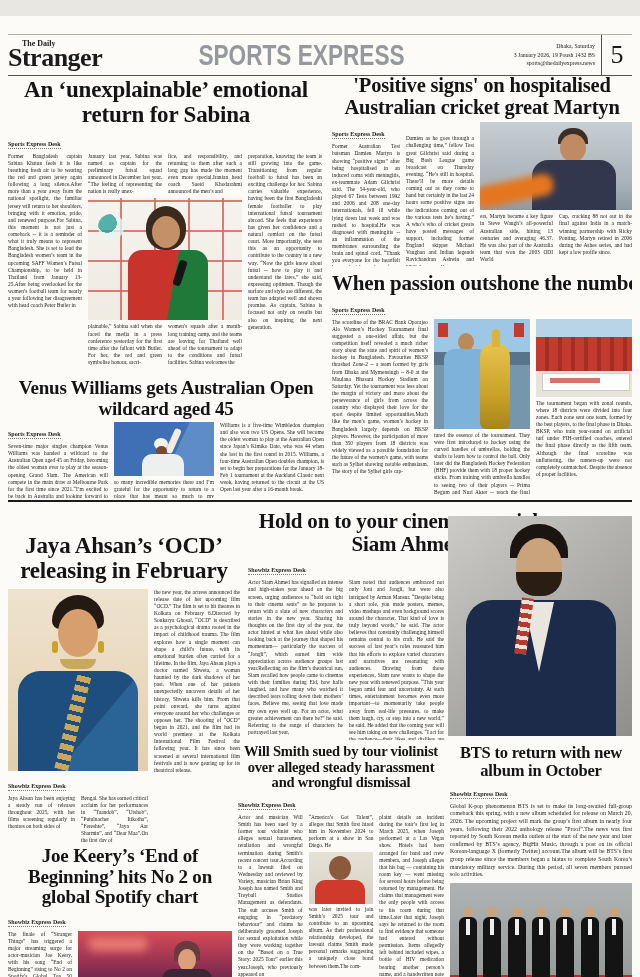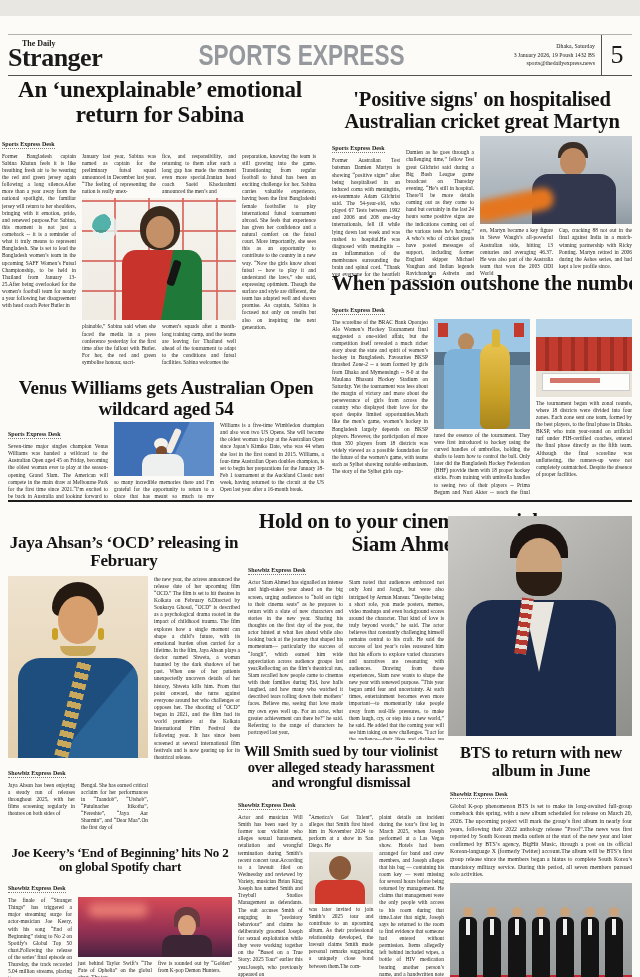--- a/index.html
+++ b/index.html
@@ -49,21 +49,21 @@
     </div>
     <div class="section-title">SPORTS EXPRESS</div>
     <div class="head-info">
       <div>Dhaka, Saturday</div>
       <div>3 January 2026, 19 Poush 1432 BS</div>
       <div>sports@thedailyexpress.news</div>
     </div>
     <div class="pageno">5</div>
   </div>
 
-  <div class="article" style="left:2px;top:62px;width:316px;height:298px;">
+  <div class="article" style="left:8px;top:62px;width:316px;height:298px;">
     <div class="hl" style="font-size:23px;">An ‘unexplainable’ emotional return for Sabina</div>
     <div style="margin-top:4px;">
       <span class="byline">Sports Express Desk</span>
     </div>
     <div class="cols">
       <div class="col bt" style="flex:0 0 74px;">Former Bangladesh captain Sabina Khatun feels it is like breathing fresh air to be wearing the red and green jersey again following a long silence.After more than a year away from the national spotlight, the familiar jersey will return to her shoulders, bringing with it emotion, pride, and renewed purpose.For Sabina, this moment is not just a comeback -- it is a reminder of what it truly means to represent Bangladesh. She is set to lead the Bangladesh women’s team in the upcoming SAFF Women’s Futsal Championship, to be held in Thailand from January 13-25.After being overlooked for the women’s football team for nearly a year following her disagreement with head coach Peter Butler in</div>
       <div style="flex:0 0 154px;">
         <div class="cols">
           <div class="col bt">January last year, Sabina was named as captain for the preliminary futsal squad announced in December last year. “The feeling of representing the nation is really unex-</div>
           <div class="col bt">fice, and responsibility, and returning to them after such a long gap has made the moment even more special.Iranian head coach Saeid Khodarahmi announced the men’s and</div>
@@ -81,40 +81,40 @@
         <div class="cols">
           <div class="col bt">plainable,” Sabina said when she faced the media in a press conference yesterday for the first time after the fallout with Butler. For her, the red and green symbolise honour, sacri-</div>
           <div class="col bt">women’s squads after a month-long training camp, and the teams are leaving for Thailand well ahead of the tournament to adapt to the conditions and futsal facilities. Sabina welcomes the</div>
         </div>
       </div>
       <div class="col bt" style="flex:0 0 74px;">preparation, knowing the team is still growing into the game. Transitioning from regular football to futsal has been an exciting challenge for her. Sabina carries valuable experience, having been the first Bangladeshi female footballer to play international futsal tournament abroad. She feels that experience has given her confidence and a natural comfort on the futsal court. More importantly, she sees this as an opportunity to contribute to the country in a new way. “Now the girls know about futsal -- how to play it and understand the laws,” she said, expressing optimism. Though the surface and style are different, the team has adapted well and shown promise. As captain, Sabina is focused not only on results but also on inspiring the next generation.</div>
     </div>
   </div>
 
   <div class="article" style="left:8px;top:362px;width:316px;height:120px;">
-    <div class="hl" style="font-size:19px;">Venus Williams gets Australian Open wildcard aged 54</div>
+    <div class="hl" style="font-size:19px;">Venus Williams gets Australian Open wildcard aged 45</div>
     <div class="cols" style="margin-top:3px;">
       <div class="col" style="flex:0 0 100px;">
         <span class="byline">Sports Express Desk</span>
         <div class="bt">Seven-time major singles champion Venus Williams was handed a wildcard to the Australian Open aged 45 on Friday, becoming the oldest woman ever to play at the season-opening Grand Slam. The American will compete in the main draw at Melbourne Park for the first time since 2021.“I’m excited to be back in Australia and looking forward to competing during the Australian summer,” said Williams. “I’ve had</div>
       </div>
       <div class="col" style="flex:0 0 100px;">
         <div class="photo" style="width:100px;height:54px;background:linear-gradient(115deg,#3f6fb5 60%,#5e8cc9 61%);">
           <div class="fig-body" style="left:56px;top:6px;width:7px;height:26px;background:#f2ece2;transform:rotate(24deg);border-radius:3px;"></div>
           <div class="fig-head" style="left:40px;top:16px;width:14px;height:12px;background:#f5f2ea;"></div>
           <div class="fig-head" style="left:42px;top:24px;width:11px;height:10px;background:#7c4a2d;"></div>
           <div class="fig-body" style="left:28px;top:32px;width:42px;height:22px;background:#eef0ef;border-radius:10px 10px 0 0;"></div>
         </div>
         <div class="bt" style="margin-top:3px;">so many incredible memories there and I’m grateful for the opportunity to return to a place that has meant so much to my career.”An Australian Open singles finalist in 2003 and 2017,</div>
       </div>
       <div class="col bt">Williams is a five-time Wimbledon champion and also won two US Opens. She will become the oldest woman to play at the Australian Open since Japan’s Kimiko Date, who was 44 when she lost in the first round in 2015. Williams, a four-time Australian Open doubles champion, is set to begin her preparations for the January 18-Feb 1 tournament at the Auckland Classic next week, having returned to the circuit at the US Open last year after a 16-month break.</div>
     </div>
   </div>
 
-  <div class="article" style="left:332px;top:72px;width:300px;height:192px;">
+  <div class="article" style="left:332px;top:58px;width:300px;height:192px;">
     <div class="hl" style="font-size:20.5px;">'Positive signs' on hospitalised Australian cricket great Martyn</div>
     <div class="cols" style="margin-top:4px;">
       <div class="col" style="flex:0 0 68px;">
         <span class="byline">Sports Express Desk</span>
         <div class="bt">Former Australian Test batsman Damien Martyn is showing “positive signs” after being hospitalised in an induced coma with meningitis, ex-teammate Adam Gilchrist said. The 54-year-old, who played 67 Tests between 1992 and 2006 and 208 one-day internationals, fell ill while lying down last week and was rushed to hospital.He was diagnosed with meningitis -- an inflammation of the membranes surrounding the brain and spinal cord. “Thank you everyone for the heartfelt love and wishes and care for</div>
       </div>
       <div class="col bt" style="flex:0 0 68px;padding-top:13px;">Damien as he goes through a challenging time,” fellow Test great Gilchrist said during a Big Bash League game broadcast on Thursday evening. “He’s still in hospital. There’ll be more details coming out as they come to hand but certainly in the last 24 hours some positive signs are the indications coming out of the various tests he’s having.” A who’s who of cricket greats have posted messages of support, including former England skipper Michael Vaughan and Indian legends Ravichandran Ashwin and VVS Laxman. Known as one of the game’s great strokemak-</div>
       <div style="flex:1;">
         <div class="photo" style="width:100%;height:88px;background:linear-gradient(#c7ced4,#a9b2b9 70%,#8f99a1);">
           <div class="fig-head" style="left:78px;top:6px;width:30px;height:16px;background:#3a2f26;border-radius:14px 14px 0 0;"></div>
@@ -156,21 +156,21 @@
         </div>
         <div class="bt" style="margin-top:3px;">The tournament began with zonal rounds, where 18 districts were divided into four zones. Each zone sent one team, formed by the best players, to the final phase in Dhaka. BKSP, who train year-round on artificial turf under FIH-certified coaches, entered the final phase directly as the fifth team. Although the final scoreline was unflattering, the runners-up were not completely outmatched. Despite the absence of proper facilities.</div>
       </div>
     </div>
   </div>
 
   <div class="rule" style="left:8px;right:8px;top:484px;height:2px;"></div>
 
 
   <div class="article" style="left:8px;top:518px;width:232px;height:308px;">
-    <div class="hl" style="font-size:17px;">Jaya Ahsan’s ‘OCD’ releasing in February</div>
+    <div class="hl" style="font-size:23px;">Jaya Ahsan’s ‘OCD’ releasing in February</div>
     <div class="cols" style="margin-top:5px;">
       <div style="flex:0 0 140px;">
         <div class="photo" style="width:140px;height:182px;background:linear-gradient(#efe3cf,#e2cfae);">
           <div class="fig-head" style="left:44px;top:6px;width:52px;height:34px;background:#241a12;border-radius:26px 26px 8px 8px;"></div>
           <div class="fig-head" style="left:50px;top:20px;width:40px;height:48px;background:#d79f6d;"></div>
           <div class="fig-head" style="left:44px;top:52px;width:6px;height:12px;background:#c9a227;border-radius:3px;"></div>
           <div class="fig-head" style="left:90px;top:52px;width:6px;height:12px;background:#c9a227;border-radius:3px;"></div>
           <div class="fig-body" style="left:52px;top:70px;width:36px;height:10px;background:#c9a85c;border-radius:0 0 10px 10px;"></div>
           <div class="fig-body" style="left:10px;top:82px;width:120px;height:100px;background:linear-gradient(130deg,#1d4e7e 60%,#2a6396 61%);border-radius:22px 22px 0 0;"></div>
           <div class="fig-body" style="left:58px;top:84px;width:14px;height:98px;background:repeating-linear-gradient(0deg,#c9a85c 0 6px,#1d4e7e 6px 10px);transform:rotate(14deg);"></div>
@@ -221,21 +221,21 @@
           <div class="fig-head" style="left:20px;top:4px;width:22px;height:24px;background:#8a5a3a;"></div>
           <div class="fig-body" style="left:6px;top:28px;width:50px;height:24px;background:#cf3a2d;border-radius:10px 10px 0 0;"></div>
         </div>
         <div class="bt">was later invited to join Smith’s 2025 tour and contribute to an upcoming album. As their professional relationship developed, the lawsuit claims Smith made personal remarks suggesting a uniquely close bond between them.The com-</div>
       </div>
       <div class="col bt">plaint details an incident during the tour’s first leg in March 2025, when Joseph performed at a Las Vegas show. Hotels had been arranged for band and crew members, and Joseph alleges that his bag — containing his room key — went missing for several hours before being returned by management. He claims that management were the only people with access to his room during that time.Later that night, Joseph says he returned to the room to find evidence that someone had entered without permission. Items allegedly left behind included wipes, a bottle of HIV medication bearing another person’s name, and a handwritten note addressed to him.</div>
     </div>
   </div>
 
   <div class="article" style="left:8px;top:830px;width:224px;height:147px;">
-    <div class="hl" style="font-size:13px;">Joe Keery’s ‘End of Beginning’ hits No 2 on global Spotify chart</div>
+    <div class="hl" style="font-size:19px;">Joe Keery’s ‘End of Beginning’ hits No 2 on global Spotify chart</div>
     <div style="margin-top:2px;">
       <span class="byline">Showbiz Express Desk</span>
     </div>
     <div class="cols">
       <div class="col bt" style="flex:0 0 64px;">The finale of “Stranger Things” has triggered a major streaming surge for actor-musician Joe Keery, with his song “End of Beginning” rising to No 2 on Spotify’s Global Top 50 chart.Following the release of the series’ final episode on Thursday, the track recorded 5.04 million streams, placing it</div>
       <div style="flex:1;">
         <div class="photo" style="width:100%;height:60px;background:linear-gradient(#d84b57,#8e2f52 60%,#4a2440);">
           <div class="fig-body" style="left:10px;top:6px;width:60px;height:14px;background:#e87a73;filter:blur(4px);border-radius:10px;"></div>
           <div class="fig-head" style="left:96px;top:10px;width:26px;height:20px;background:#6b3a3f;border-radius:12px 12px 0 0;"></div>
           <div class="fig-head" style="left:100px;top:18px;width:18px;height:22px;background:#d9a07a;"></div>
@@ -243,21 +243,21 @@
         </div>
         <div class="cols" style="margin-top:3px;">
           <div class="col bt">just behind Taylor Swift’s “The Fate of Ophelia” on the global chart. The top</div>
           <div class="col bt">five is rounded out by “Golden” from K-pop Demon Hunters.</div>
         </div>
       </div>
     </div>
   </div>
 
   <div class="article" style="left:450px;top:728px;width:182px;height:249px;">
-    <div class="hl" style="font-size:16.5px;">BTS to return with new album in June</div>
+    <div class="hl" style="font-size:16.5px;">BTS to return with new album in October</div>
     <div style="margin-top:2px;">
       <span class="byline">Showbiz Express Desk</span>
     </div>
     <div class="bt" style="font-size:5.8px;">Global K-pop phenomenon BTS is set to make its long-awaited full-group comeback this spring, with a new album scheduled for release on March 20, 2026. The upcoming project will mark the group’s first album in nearly four years, following their 2022 anthology release “Proof”.The news was first reported by South Korean media outlets at the start of the new year and later confirmed by BTS’s agency, BigHit Music, through a post on its official Korean-language X (formerly Twitter) account.The album will be BTS’s first group release since the members began a hiatus to complete South Korea’s mandatory military service. During this period, all seven members pursued solo activities.</div>
     <div class="photo" style="width:100%;height:112px;margin-top:4px;background:linear-gradient(#b0b3b4,#999d9e 75%,#8c9091);">
       <div class="fig-body" style="left:0;bottom:0;width:100%;height:20px;background:linear-gradient(#c42430,#9a1b25);"></div>
       <div style="position:absolute;left:8px;bottom:10px;width:166px;display:flex;justify-content:space-between;">
         <span style="position:relative;width:20px;height:78px;display:inline-block;">
             <span style="position:absolute;left:5px;top:0;width:10px;height:10px;border-radius:50%;background:#caa27c;"></span>
             <span style="position:absolute;left:1px;top:10px;width:18px;height:68px;background:#141414;border-radius:6px 6px 0 0;"></span>

